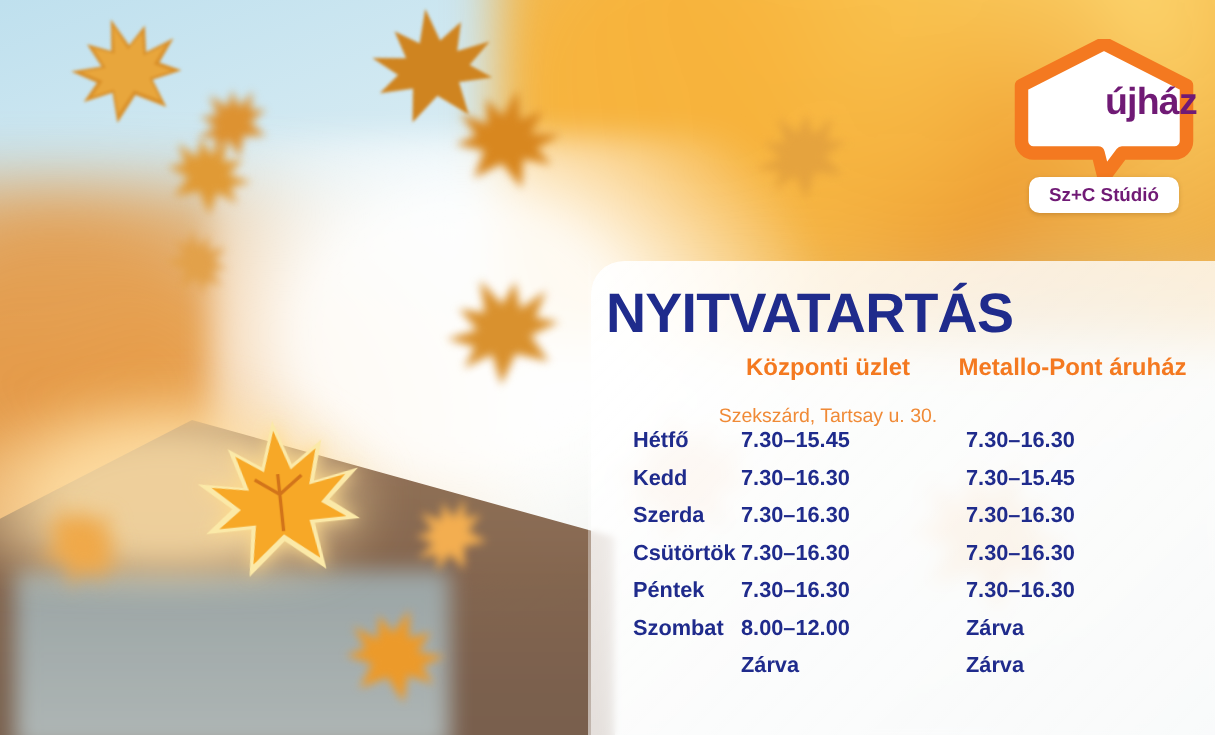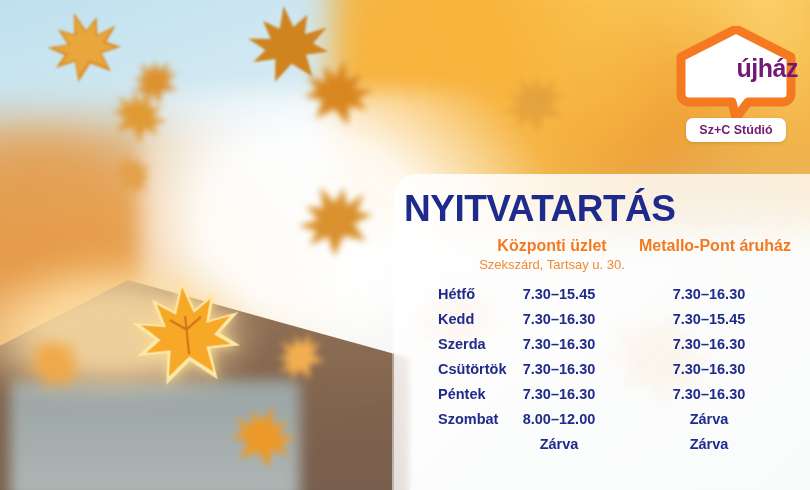--- a/index.html
+++ b/index.html
@@ -84,33 +84,33 @@
     position:absolute;left:404px;top:190px;
     color:#1f2b8c;font-size:37px;font-weight:bold;letter-spacing:-.5px;
     line-height:1;white-space:nowrap;
   }
 
   .store-head{position:absolute;text-align:center;}
   .store-name{
     color:#f47920;font-size:16px;font-weight:bold;white-space:nowrap;line-height:1.1;
   }
   .store-addr{
-    color:#f08a36;font-size:13px;font-weight:normal;white-space:nowrap;line-height:1.3;margin-top:2px;
+    color:#f08a36;font-size:13px;font-weight:normal;white-space:nowrap;line-height:1.3;margin-top:14px;
   }
   #head-a{left:457px;top:237px;width:190px;}
   #head-b{left:620px;top:237px;width:190px;}
 
   .rows{position:absolute;left:394px;top:282px;width:416px;}
   .row{position:relative;height:25px;}
   .day{
-    position:absolute;left:44px;top:0;
+    position:absolute;left:28px;top:0;
     color:#1f2b8c;font-size:14.5px;font-weight:bold;white-space:nowrap;line-height:25px;
   }
   .h1,.h2{
-    position:absolute;top:0;width:130px;text-align:center;
+    position:absolute;top:0;width:130px;text-align:left;
     color:#1f2b8c;font-size:14.5px;font-weight:bold;white-space:nowrap;line-height:25px;
   }
   .h1{left:100px;}
   .h2{left:250px;}
 
   
   .logo{position:absolute;left:674px;top:26px;width:124px;height:118px;}
   .logo-house{position:absolute;left:0;top:0;width:124px;height:92px;}
   .logo-word{
     position:absolute;left:0;top:28px;width:124px;text-align:right;

